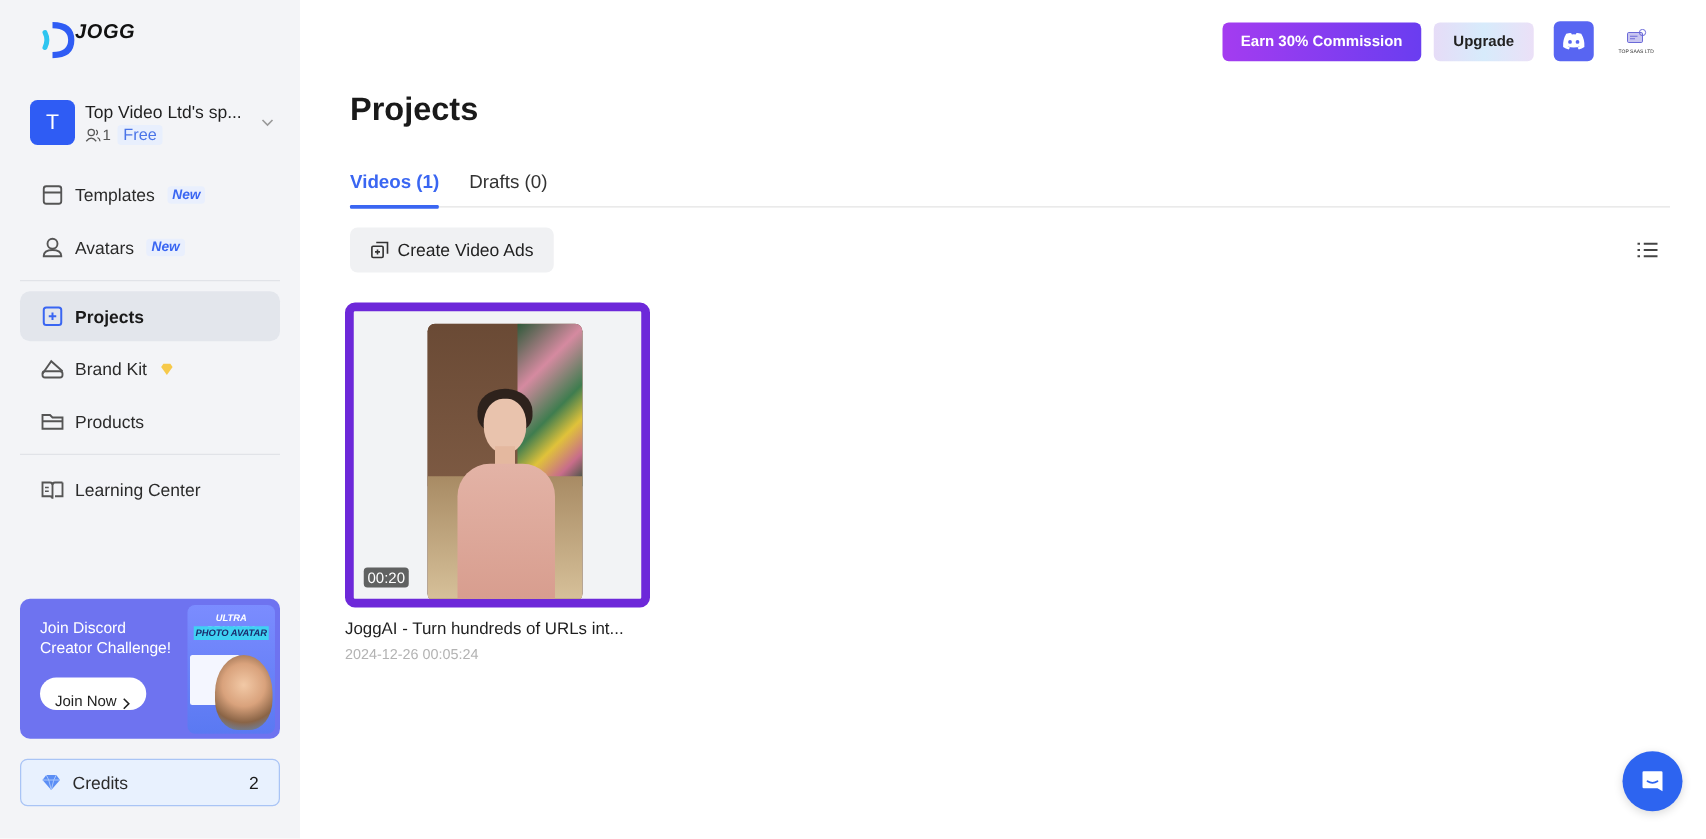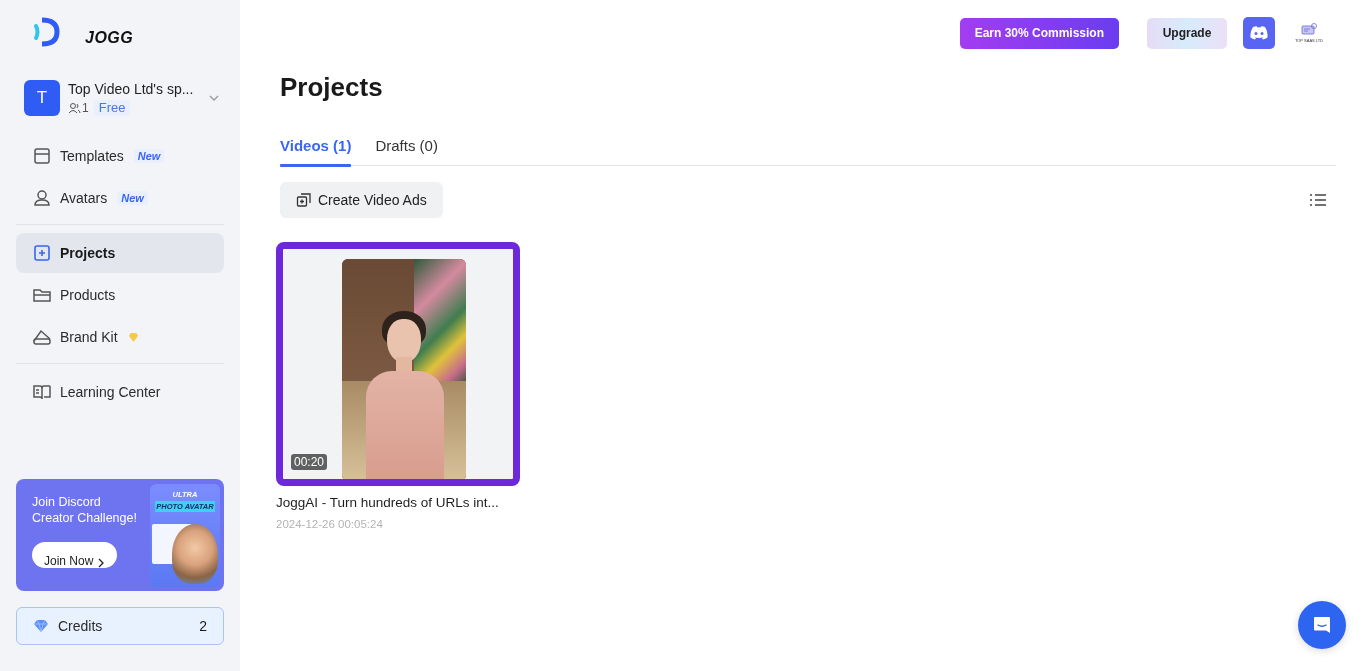--- a/index.html
+++ b/index.html
@@ -1,21 +1,21 @@
 <!DOCTYPE html>
 <html><head>
 <meta charset="utf-8">
 <style>
   * { box-sizing: border-box; margin: 0; padding: 0; }
   html, body { width: 1365px; height: 671px; overflow: hidden; background: #ffffff; font-family: "Liberation Sans", "DejaVu Sans", sans-serif; color: #1f1f1f; }
   .app { display: flex; width: 1365px; height: 671px; }
 
   
   .sidebar { width: 240px; height: 671px; background: #f3f4f7; position: relative; flex-shrink: 0; }
-  .logo { position: absolute; left: 32px; top: 17px; display: flex; align-items: flex-end; gap: 25px; }
+  .logo { position: absolute; left: 32px; top: 17px; display: flex; align-items: flex-start; gap: 0; }
   .logo-mark { width: 28px; height: 30px; }
   .logo-text { font-weight: bold; font-style: italic; font-size: 16px; color: #111; letter-spacing: 0.5px; }
 
   .workspace { position: absolute; left: 24px; top: 79px; width: 196px; height: 38px; display: flex; align-items: center; cursor: pointer; }
   .ws-avatar { width: 36px; height: 36px; border-radius: 6px; background: #2f5cf4; color: #fff; font-size: 17px; display: flex; align-items: center; justify-content: center; }
   .ws-info { margin-left: 8px; flex: 1; }
   .ws-name { font-size: 14px; color: #1f1f1f; white-space: nowrap; }
   .ws-meta { display: flex; align-items: center; margin-top: 3px; font-size: 12px; color: #555; }
   .ws-members { display: flex; align-items: center; gap: 1px; }
   .ws-plan { margin-left: 5px; background: #e8effd; color: #4a74e8; font-size: 13px; padding: 0 5px; border-radius: 3px; line-height: 16px; }
@@ -40,21 +40,21 @@
   .promo-face { position: absolute; left: 22px; top: 40px; width: 46px; height: 60px; border-radius: 50% 50% 40% 40%; background: radial-gradient(circle at 50% 40%, #f2c9a6 0%, #d9a27c 40%, #8a6446 70%, #5a8fd0 100%); }
 
   .credits { position: absolute; left: 16px; top: 607px; width: 208px; height: 38px; border: 1px solid #a9c4f5; background: #e8f1fe; border-radius: 6px; display: flex; align-items: center; padding: 0 16px; cursor: pointer; }
   .credits-icon { width: 16px; height: 16px; margin-right: 9px; }
   .credits-label { font-size: 14px; color: #2b2b2b; flex: 1; }
   .credits-value { font-size: 14px; color: #1a1a1a; }
 
   
   .main { flex: 1; position: relative; height: 671px; }
   .topbar { position: absolute; right: 0; top: 17px; display: flex; align-items: center; }
-  .btn-earn { height: 31px; padding: 0 15px; border: none; border-radius: 5px; background: linear-gradient(90deg, #a43cf0 0%, #6a3df0 100%); color: #fff; font-size: 12px; font-weight: bold; cursor: pointer; margin-right: 28px; }
+  .btn-earn { height: 31px; padding: 0 15px; border: none; border-radius: 5px; background: linear-gradient(90deg, #a43cf0 0%, #6a3df0 100%); color: #fff; font-size: 12px; font-weight: bold; cursor: pointer; margin-right: 10px; }
   .btn-upgrade { height: 31px; width: 80px; border: none; border-radius: 5px; background: linear-gradient(90deg, #e6dcf7 0%, #d7ebfb 50%, #ebe0f7 100%); color: #222; font-size: 12px; font-weight: bold; cursor: pointer; margin-right: 16px; }
   .btn-discord { width: 32px; height: 32px; border-radius: 5px; background: #5865f2; display: flex; align-items: center; justify-content: center; cursor: pointer; margin-right: 18px; }
   .user-avatar { width: 32px; height: 32px; display: flex; flex-direction: column; align-items: center; justify-content: center; margin-right: 40px; cursor: pointer; }
   .user-avatar-label { font-size: 4px; color: #333; margin-top: 1px; letter-spacing: 0; }
 
   .page-title { position: absolute; left: 40px; top: 72px; font-size: 26px; font-weight: bold; color: #1a1a1a; }
 
   .tabs { position: absolute; left: 40px; top: 135px; width: 1056px; height: 31px; border-bottom: 1px solid #e3e3e3; display: flex; }
   .tab { font-size: 15px; color: #333; margin-right: 24px; height: 31px; line-height: 22px; cursor: pointer; position: relative; }
   .tab.active { color: #3a66f2; font-weight: bold; }
@@ -141,37 +141,37 @@
           <svg width="20" height="20" viewBox="0 0 20 20">
               <rect x="3" y="3" width="14" height="14" rx="2" stroke="#3a66f2" stroke-width="1.6" fill="none"></rect>
               <path d="M10 7 L10 13 M7 10 L13 10" stroke="#3a66f2" stroke-width="1.6"></path>
             </svg>
         </span>
         <span>Projects</span>
       </div>
       <div class="nav-item">
         <span class="nav-icon">
           <svg width="20" height="20" viewBox="0 0 20 20">
-              <path d="M2 5 L8 5 L10 7 L18 7 L18 16 L2 16 Z" stroke="#555" stroke-width="1.5" fill="none"></path>
-              <path d="M2 10 L18 10" stroke="#555" stroke-width="1.5"></path>
-            </svg>
-        </span>
-        <span>Products</span>
-      </div>
-      <div class="nav-item">
-        <span class="nav-icon">
-          <svg width="20" height="20" viewBox="0 0 20 20">
               <path d="M2 14 L9 4 L18 12" stroke="#555" stroke-width="1.5" fill="none"></path>
               <rect x="2" y="12" width="16" height="5" rx="2" stroke="#555" stroke-width="1.5" fill="none"></rect>
             </svg>
         </span>
         <span>Brand Kit</span>
         <svg class="diamond-badge" viewBox="0 0 12 12">
             <path d="M1 4 L3 1 L9 1 L11 4 L6 11 Z" fill="#f6c94a"></path>
           </svg>
+      </div>
+      <div class="nav-item">
+        <span class="nav-icon">
+          <svg width="20" height="20" viewBox="0 0 20 20">
+              <path d="M2 5 L8 5 L10 7 L18 7 L18 16 L2 16 Z" stroke="#555" stroke-width="1.5" fill="none"></path>
+              <path d="M2 10 L18 10" stroke="#555" stroke-width="1.5"></path>
+            </svg>
+        </span>
+        <span>Products</span>
       </div>
       <div class="divider"></div>
       <div class="nav-item">
         <span class="nav-icon">
           <svg width="20" height="20" viewBox="0 0 20 20">
               <path d="M2 4 L8 4 Q10 4 10 6 L10 17 Q10 15 8 15 L2 15 Z" stroke="#555" stroke-width="1.5" fill="none"></path>
               <path d="M18 4 L12 4 Q10 4 10 6 M18 4 L18 15 L12 15" stroke="#555" stroke-width="1.5" fill="none"></path>
               <path d="M4 8 L7 8 M4 11 L7 11" stroke="#555" stroke-width="1.3"></path>
             </svg>
         </span>

